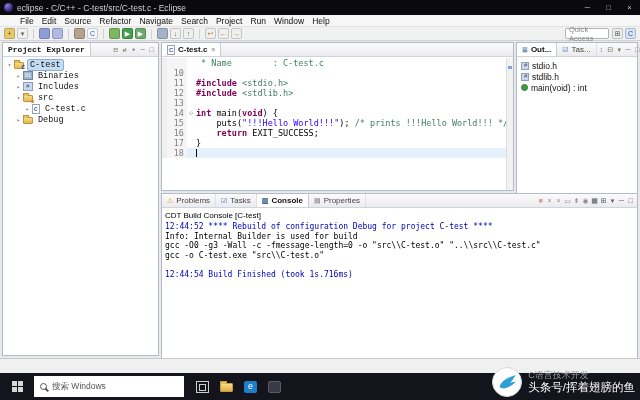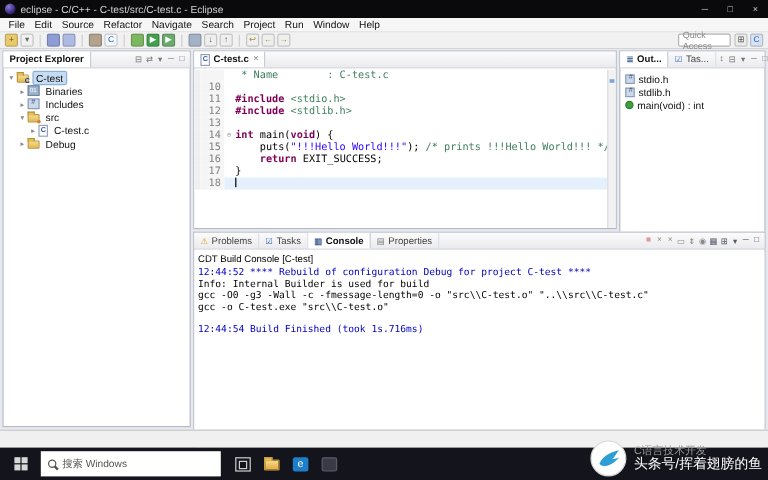--- a/index.html
+++ b/index.html
@@ -6,35 +6,35 @@
   html,body{width:640px;height:400px;}
   body{position:relative;overflow:hidden;font-family:"Liberation Sans",sans-serif;background:#eef0f3;font-size:9px;}
 
   
   #titlebar{position:absolute;left:0;top:0;right:0;height:15px;background:#0a0a0c;display:flex;align-items:center;gap:4px;padding-left:4px;color:#d0d0d0;font-size:8.5px;}
   .tb-logo{width:9px;height:9px;border-radius:50%;background:radial-gradient(circle at 35% 30%,#8a7ad0,#3a2a80 60%,#150b38);flex:none;}
   #win-controls{margin-left:auto;display:flex;height:100%;}
   #win-controls .wc{width:21px;display:flex;align-items:center;justify-content:center;font-size:7.5px;color:#c8c8c8;}
 
   
-  #menubar{position:absolute;top:15px;left:0;right:0;height:12px;background:#f6f6f6;border-bottom:1px solid #e2e2e2;display:flex;padding-left:3px;}
+  #menubar{position:absolute;top:15px;left:0;right:0;height:12px;background:#f6f6f6;border-bottom:1px solid #e2e2e2;display:flex;align-items:center;padding-left:16px;}
   .menu-item{padding:0 4px;font-size:8.5px;color:#111;white-space:nowrap;}
 
   
   #toolbar{position:absolute;top:27px;left:0;right:0;height:14px;background:#f1f1f1;border-bottom:1px solid #d4d4d4;display:flex;align-items:center;padding:0 4px;}
   .tb-group{display:flex;align-items:center;gap:2px;}
   .tbi{width:11px;height:11px;border-radius:2px;display:inline-flex;align-items:center;justify-content:center;font-size:7px;line-height:1;border:1px solid rgba(0,0,0,.18);flex:none;}
   .tb-sep{width:1px;height:10px;background:#d0d0d0;margin:0 3px;}
   #quick-access{margin-left:auto;display:flex;align-items:center;gap:3px;}
   #qa-box{width:44px;height:11px;border:1px solid #b4b4b4;background:#fff;color:#8a8a8a;font-size:7.5px;display:flex;align-items:center;padding-left:3px;border-radius:2px;}
 
   
   #workbench{position:absolute;top:41px;left:0;right:0;height:317px;background:#e6e9ee;}
   .panel{position:absolute;background:#fff;border:1px solid #b4bac6;}
-  #pe-panel{left:2px;top:1px;width:157px;height:314px;}
+  #pe-panel{left:2px;top:1px;width:157px;height:314px;font-family:Liberation Mono, monospace;}
   #editor-panel{left:161px;top:1px;width:353px;height:149px;}
   #outline-panel{left:516px;top:1px;width:122px;height:168px;}
   #console-panel{left:161px;top:152px;width:477px;height:186px;}
 
   .panel-header{height:14px;background:linear-gradient(#fbfbfc,#ebebee);border-bottom:1px solid #cfd4dc;display:flex;align-items:stretch;font-size:8px;color:#333;}
   .tabs-host{display:flex;align-items:stretch;}
   .vtab{display:flex;align-items:center;padding:0 5px;white-space:nowrap;color:#444;border-right:1px solid #dde0e6;}
   .vtab.selected{background:#fff;color:#111;font-weight:bold;border-right:1px solid #c8ccd4;}
   .tico{font-size:7px;margin-right:3px;}
   .tab-close{margin-left:4px;color:#999;font-size:7px;}

